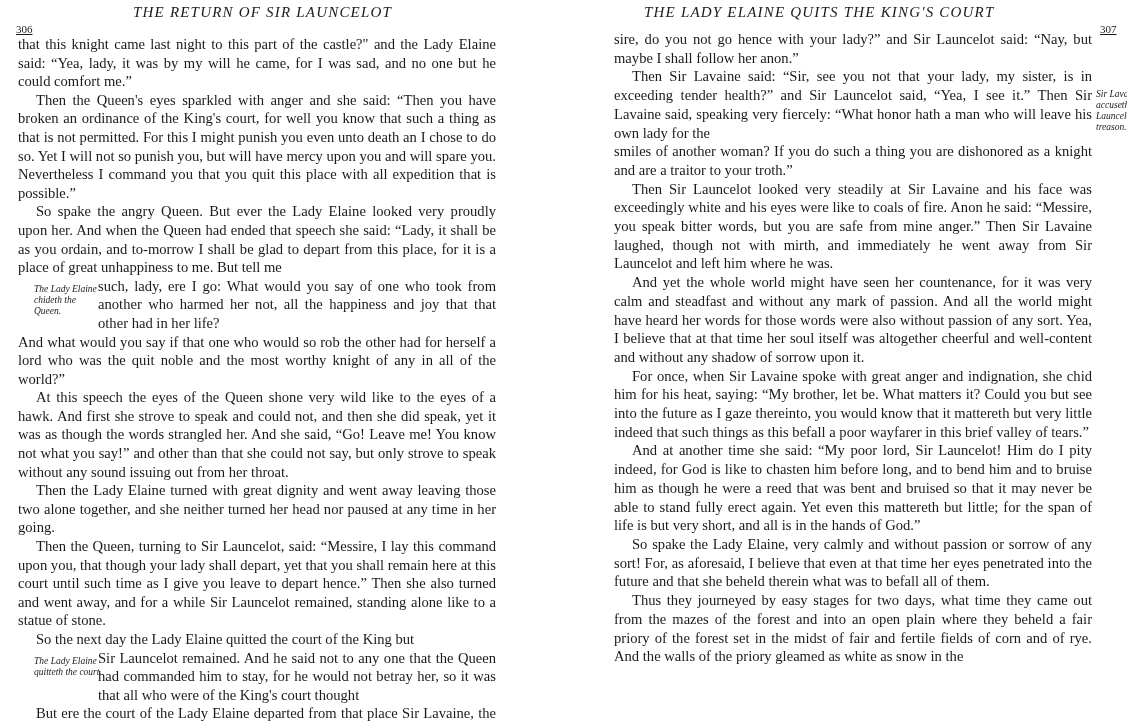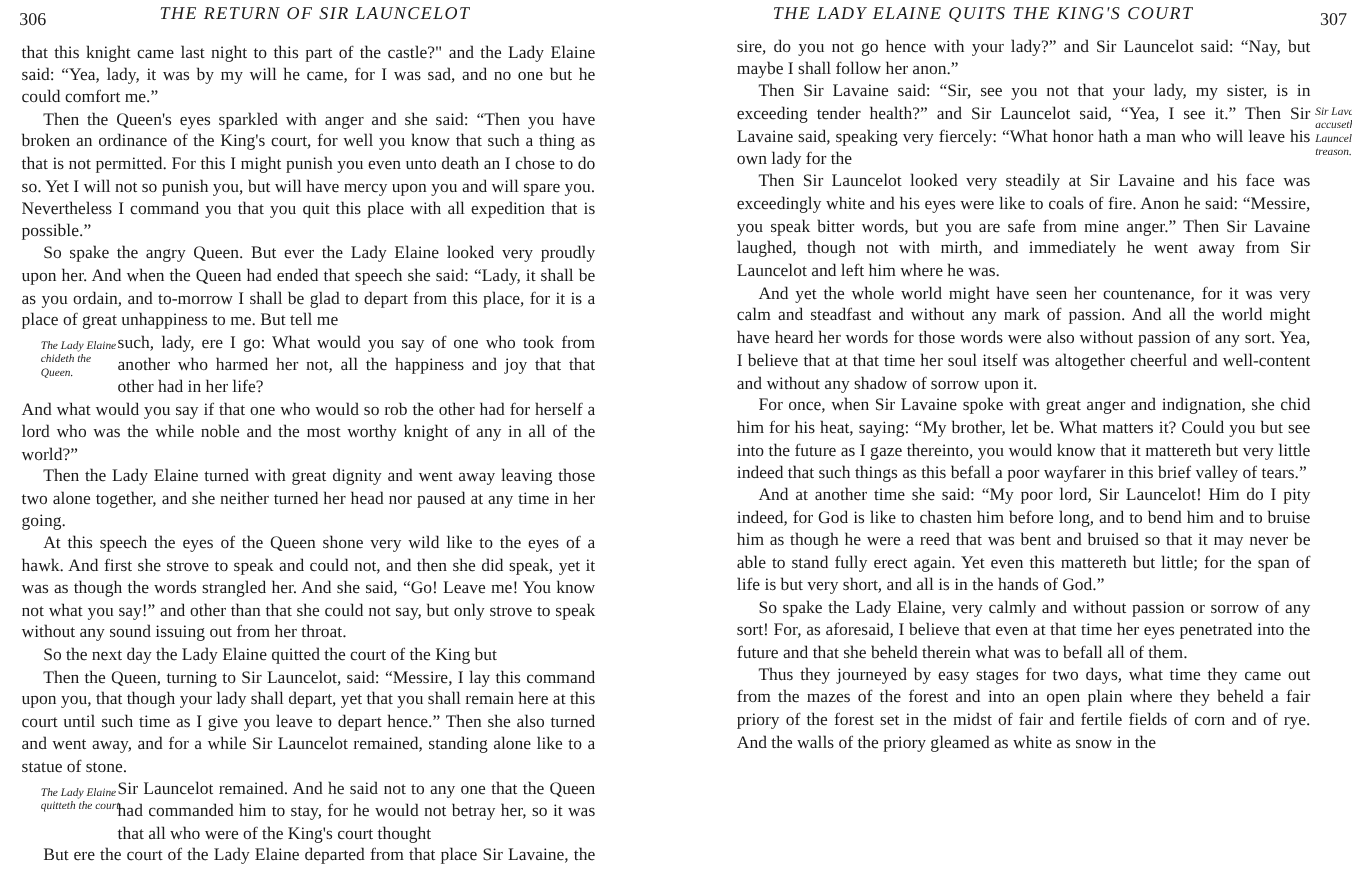--- a/index.html
+++ b/index.html
@@ -39,24 +39,25 @@
     }
     .running-head .title {
       position: absolute;
       top: 0;
       white-space: nowrap;
     }
     .page-left .running-head .title { left: 115px; }
     .page-right .running-head .title { left: 30px; }
     .running-head .pnum {
       position: absolute;
-      top: 5px;
-      font-size: 15px;
+      top: 19px;
+      font-size: 11px;
       font-style: normal;
       letter-spacing: 0;
+      text-decoration: underline;
     }
     .page-left .running-head .pnum { left: -2px; }
     .page-right .running-head .pnum { left: 486px; }
     .body-text {
       margin-top: 9px;
       font-size: 14.6px;
       line-height: 18.6px;
       text-align: justify;
     }
     .page-right .body-text { margin-top: 4px; font-size: 14.6px; line-height: 18.7px; }
@@ -98,44 +99,45 @@
     <span class="title">THE RETURN OF SIR LAUNCELOT</span>
   </div>
   <div class="body-text">
     <p>that this knight came last night to this part of the castle?" and the Lady Elaine said: “Yea, lady, it was by my will he came, for I was sad, and no one but he could comfort me.”</p>
     <p class="indent">Then the Queen's eyes sparkled with anger and she said: “Then you have broken an ordinance of the King's court, for well you know that such a thing as that is not permitted.  For this I might punish you even unto death an I chose to do so.  Yet I will not so punish you, but will have mercy upon you and will spare you.  Nevertheless I command you that you quit this place with all expedition that is possible.”</p>
     <p class="indent">So spake the angry Queen.  But ever the Lady Elaine looked very proudly upon her.  And when the Queen had ended that speech she said: “Lady, it shall be as you ordain, and to-morrow I shall be glad to depart from this place, for it is a place of great unhappiness to me.  But tell me</p>
     <div class="with-note">
       <div class="sidenote note-left" style="top:7px;">The Lady Elaine chideth the Queen.</div>
       <p class="hanging-block">such, lady, ere I go: What would you say of one who took from another who harmed her not, all the happiness and joy that that other had in her life?</p>
     </div>
-    <p>And what would you say if that one who would so rob the other had for herself a lord who was the while noble and the most worthy knight of any in all of the world?”</p>
+    <p>And what would you say if that one who would so rob the other had for herself a lord who was the quit noble and the most worthy knight of any in all of the world?”</p>
+    <p class="indent">At this speech the eyes of the Queen shone very wild like to the eyes of a hawk.  And first she strove to speak and could not, and then she did speak, yet it was as though the words strangled her.  And she said, “Go! Leave me!  You know not what you say!” and other than that she could not say, but only strove to speak without any sound issuing out from her throat.</p>
     <p class="indent">Then the Lady Elaine turned with great dignity and went away leaving those two alone together, and she neither turned her head nor paused at any time in her going.</p>
-    <p class="indent">At this speech the eyes of the Queen shone very wild like to the eyes of a hawk.  And first she strove to speak and could not, and then she did speak, yet it was as though the words strangled her.  And she said, “Go! Leave me!  You know not what you say!” and other than that she could not say, but only strove to speak without any sound issuing out from her throat.</p>
+    <p class="indent">Then the Queen, turning to Sir Launcelot, said: “Messire, I lay this command upon you, that though your lady shall depart, yet that you shall remain here at this court until such time as I give you leave to depart hence.”  Then she also turned and went away, and for a while Sir Launcelot remained, standing alone like to a statue of stone.</p>
     <p class="indent">So the next day the Lady Elaine quitted the court of the King but</p>
-    <p class="indent">Then the Queen, turning to Sir Launcelot, said: “Messire, I lay this command upon you, that though your lady shall depart, yet that you shall remain here at this court until such time as I give you leave to depart hence.”  Then she also turned and went away, and for a while Sir Launcelot remained, standing alone like to a statue of stone.</p>
     <div class="with-note">
       <div class="sidenote note-left" style="top:7px;">The Lady Elaine quitteth the court.</div>
       <p class="hanging-block">Sir Launcelot remained.  And he said not to any one that the Queen had commanded him to stay, for he would not betray her, so it was that all who were of the King's court thought</p>
     </div>
     <p class="indent">But ere the court of the Lady Elaine departed from that place Sir Lavaine, the brother of the Lady Elaine, came to Sir Launcelot and no one was present but they two.  And Sir Lavaine said to Sir Launcelot: “Mes-</p>
   </div>
 </div>
 
 <div class="page page-right">
   <div class="running-head">
     <span class="title">THE LADY ELAINE QUITS THE KING'S COURT</span>
     <span class="pnum">307</span>
   </div>
   <div class="body-text">
     <p>sire, do you not go hence with your lady?” and Sir Launcelot said: “Nay, but maybe I shall follow her anon.”</p>
     <div class="with-note">
       <div class="sidenote note-right" style="top:22px;">Sir Lavaine accuseth Sir Launcelot of treason.</div>
       <p class="indent" style="padding-right:0;">Then Sir Lavaine said: “Sir, see you not that your lady, my sister, is in exceeding tender health?” and Sir Launcelot said, “Yea, I see it.”  Then Sir Lavaine said, speaking very fiercely: “What honor hath a man who will leave his own lady for the</p>
     </div>
+    <p>smiles of another woman?  If you do such a thing you are dishonored as a knight and are a traitor to your troth.”</p>
     <p class="indent">Then Sir Launcelot looked very steadily at Sir Lavaine and his face was exceedingly white and his eyes were like to coals of fire.  Anon he said: “Messire, you speak bitter words, but you are safe from mine anger.” Then Sir Lavaine laughed, though not with mirth, and immediately he went away from Sir Launcelot and left him where he was.</p>
     <p class="indent">And yet the whole world might have seen her countenance, for it was very calm and steadfast and without any mark of passion.  And all the world might have heard her words for those words were also without passion of any sort.  Yea, I believe that at that time her soul itself was altogether cheerful and well-content and without any shadow of sorrow upon it.</p>
     <p class="indent">For once, when Sir Lavaine spoke with great anger and indignation, she chid him for his heat, saying: “My brother, let be.  What matters it? Could you but see into the future as I gaze thereinto, you would know that it mattereth but very little indeed that such things as this befall a poor wayfarer in this brief valley of tears.”</p>
     <p class="indent">And at another time she said: “My poor lord, Sir Launcelot!  Him do I pity indeed, for God is like to chasten him before long, and to bend him and to bruise him as though he were a reed that was bent and bruised so that it may never be able to stand fully erect again.  Yet even this mattereth but little; for the span of life is but very short, and all is in the hands of God.”</p>
     <p class="indent">So spake the Lady Elaine, very calmly and without passion or sorrow of any sort!  For, as aforesaid, I believe that even at that time her eyes penetrated into the future and that she beheld therein what was to befall all of them.</p>
     <p class="indent">Thus they journeyed by easy stages for two days, what time they came out from the mazes of the forest and into an open plain where they beheld a fair priory of the forest set in the midst of fair and fertile fields of corn and of rye.  And the walls of the priory gleamed as white as snow in the</p>
   </div>
 </div>
 
 </body></html>

